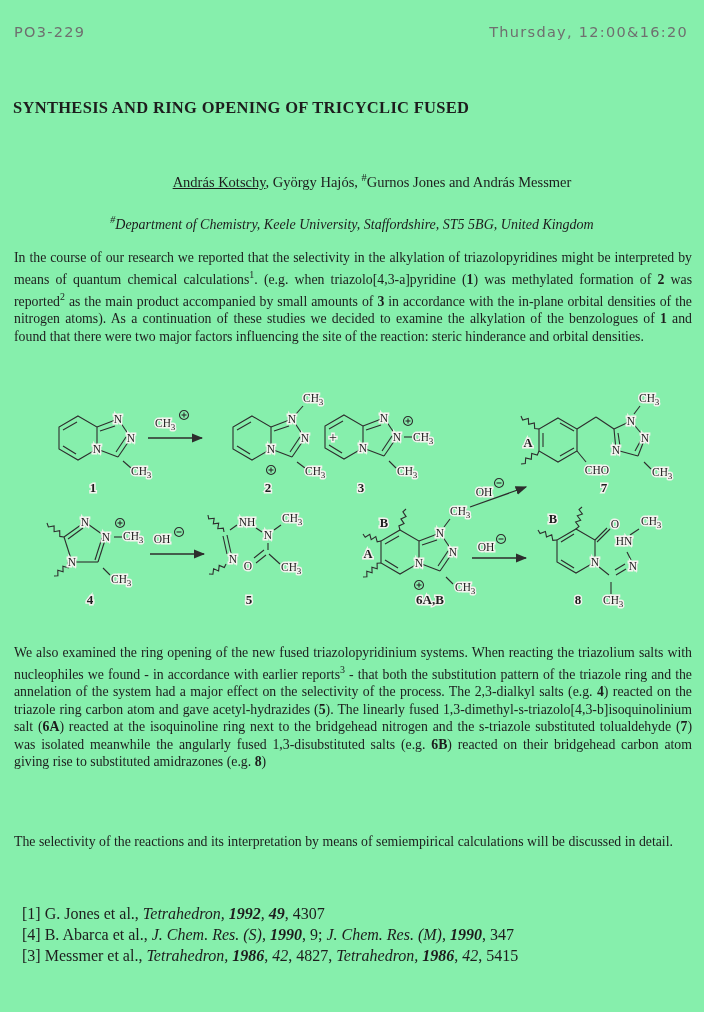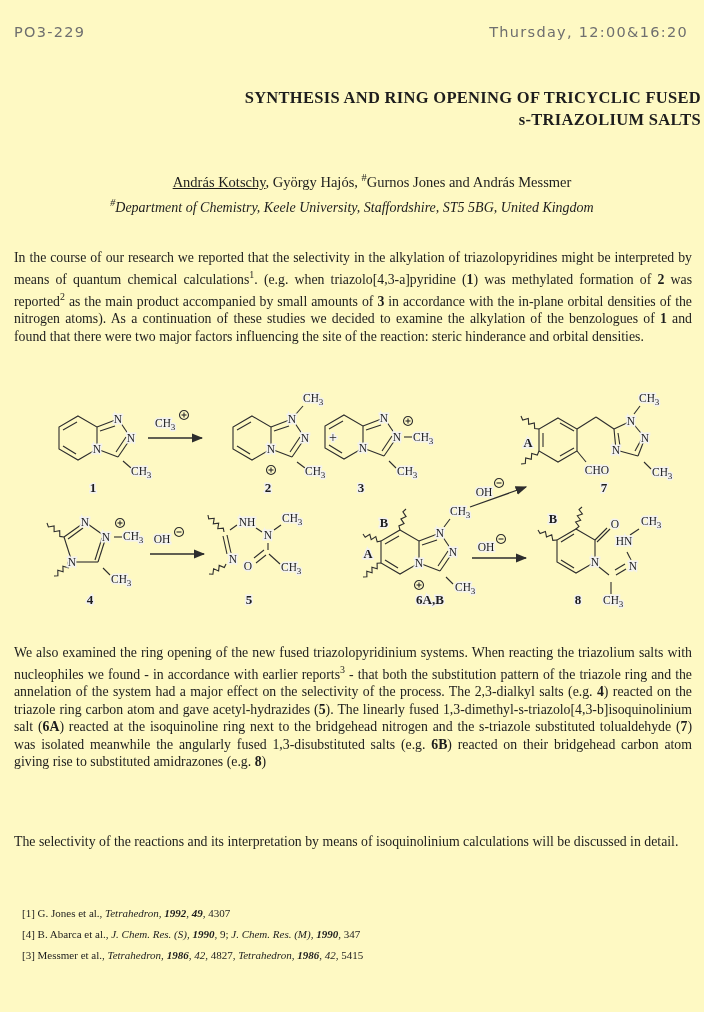--- a/index.html
+++ b/index.html
@@ -1,34 +1,34 @@
 <!DOCTYPE html>
 <html><head>
 <meta charset="utf-8">
 <style>
   html,body{margin:0;padding:0;background:#d8d6d2;}
-  .page{position:relative;width:704px;height:1012px;background:#fef9c3;
+  .page{position:relative;width:704px;height:1012px;background:#86efac;
         font-family:"Liberation Serif",serif;color:#1d1d1d;overflow:hidden;
         box-shadow:0 0 6px rgba(0,0,0,.25);}
   .hdr{position:absolute;top:24px;font-family:"DejaVu Sans",sans-serif;
        font-size:14.5px;color:#6f6f6f;letter-spacing:1.3px;}
   .hdr.left{left:14px;}
   .hdr.right{right:16px;}
-  .title{position:absolute;top:84px;left:0;right:0;margin:3px;text-align:right;
+  .title{position:absolute;top:84px;left:0;right:0;margin:13px;text-align:left;
          font-size:16.5px;font-weight:bold;line-height:22px;letter-spacing:.3px;}
   .authors{position:absolute;top:172px;left:0;right:0;text-align:center;font-size:14.5px;margin-left:40px;}
   .affil{position:absolute;left:0;right:0;text-align:center;font-style:italic;font-size:14px;}
   .affil1{top:192px;}
-  .affil2{top:197px;}
+  .affil2{top:214px;}
   .body{position:absolute;left:14px;width:678px;margin:0;text-align:justify;
         font-size:13.8px;line-height:17.4px;}
   .p1{top:249px;}
   .p2{top:644px;}
   .p3{top:833px;}
-  .refs{position:absolute;top:903px;left:22px;right:20px;font-size:11px;line-height:21px;}
+  .refs{position:absolute;top:903px;left:22px;right:20px;font-size:16px;line-height:21px;}
   .u{text-decoration:underline;}
   .b{font-weight:bold;}
   .i{font-style:italic;}
   .bi{font-weight:bold;font-style:italic;}
   sup{font-size:.72em;}
   svg.scheme{position:absolute;top:388px;left:0;}
   svg.scheme text{font-family:"Liberation Serif",serif;font-size:11.5px;fill:#1d1d1d;
         text-anchor:middle;paint-order:stroke;stroke:#f3f2ee;stroke-width:3px;}
   svg.scheme text.sub{font-size:9px;}
   svg.scheme text.num{font-size:13px;font-weight:bold;}
@@ -40,21 +40,20 @@
 </head>
 <body>
 
 <div class="page">
 
   <span class="hdr left">PO3-229</span>
   <span class="hdr right">Thursday, 12:00&amp;16:20</span>
 
   <h1 class="title">
     <span>SYNTHESIS AND RING OPENING OF TRICYCLIC FUSED</span><br>
-    <span>s-TRIAZOLIUM SALTS</span>
   </h1>
 
   <div class="authors"><span class="u">András Kotschy</span><span>, György Hajós, </span><sup>#</sup><span>Gurnos Jones and András Messmer</span></div>
   <div class="affil affil2"><sup>#</sup><span>Department of Chemistry, Keele University, Staffordshire, ST5 5BG, United Kingdom</span></div>
 
   <p class="body p1"><span>In the course of our research we reported that the selectivity in the alkylation of triazolopyridines might be interpreted by means of quantum chemical calculations</span><sup>1</sup><span>. (e.g. when triazolo[4,3-a]pyridine (</span><span class="b">1</span><span>) was methylated formation of </span><span class="b">2</span><span> was reported</span><sup>2</sup><span> as the main product accompanied by small amounts of </span><span class="b">3</span><span> in accordance with the in-plane orbital densities of the nitrogen atoms). As a continuation of these studies we decided to examine the alkylation of the benzologues of </span><span class="b">1</span><span> and found that there were two major factors influencing the site of the reaction: steric hinderance and orbital densities.</span></p>
 
   <svg class="scheme" width="704" height="250" viewBox="0 0 704 250">
     <defs>
       <marker id="ah" markerWidth="9" markerHeight="8" refX="8" refY="3.5" orient="auto">
@@ -309,21 +308,21 @@
       <text x="624" y="157">HN</text>
       <text x="649" y="137">CH</text>
       <text class="sub" x="659" y="140">3</text>
       <text x="611" y="216">CH</text>
       <text class="sub" x="621" y="219">3</text>
       <text class="num" x="578" y="216">8</text>
     </g>
   </svg>
 
   <p class="body p2"><span>We also examined the ring opening of the new fused triazolopyridinium systems. When reacting the triazolium salts with nucleophiles we found - in accordance with earlier reports</span><sup>3</sup><span> - that both the substitution pattern of the triazole ring and the annelation of the system had a major effect on the selectivity of the process. The 2,3-dialkyl salts (e.g. </span><span class="b">4</span><span>) reacted on the triazole ring carbon atom and gave acetyl-hydrazides (</span><span class="b">5</span><span>). The linearly fused 1,3-dimethyl-s-triazolo[4,3-b]isoquinolinium salt (</span><span class="b">6A</span><span>) reacted at the isoquinoline ring next to the bridgehead nitrogen and the s-triazole substituted tolualdehyde (</span><span class="b">7</span><span>) was isolated meanwhile the angularly fused 1,3-disubstituted salts (e.g. </span><span class="b">6B</span><span>) reacted on their bridgehead carbon atom giving rise to substituted amidrazones (e.g. </span><span class="b">8</span><span>)</span></p>
-  <p class="body p3"><span>The selectivity of the reactions and its interpretation by means of isoquinolinium calculations will be discussed in detail.</span></p>
+  <p class="body p3"><span>The selectivity of the reactions and its interpretation by means of semiempirical calculations will be discussed in detail.</span></p>
 
   <div class="refs">
     <div class="ref"><span>[1] G. Jones et al., </span><span class="i">Tetrahedron, </span><span class="bi">1992</span><span class="i">, </span><span class="bi">49</span><span>, 4307</span></div>
     <div class="ref"><span>[4] B. Abarca et al., </span><span class="i">J. Chem. Res. (S), </span><span class="bi">1990</span><span>, 9; </span><span class="i">J. Chem. Res. (M), </span><span class="bi">1990</span><span>, 347</span></div>
     <div class="ref"><span>[3] Messmer et al., </span><span class="i">Tetrahedron, </span><span class="bi">1986</span><span>, </span><span class="i">42</span><span>, 4827, </span><span class="i">Tetrahedron, </span><span class="bi">1986</span><span>, </span><span class="i">42</span><span>, 5415</span></div>
   </div>
 
 </div>
 
 </body></html>

